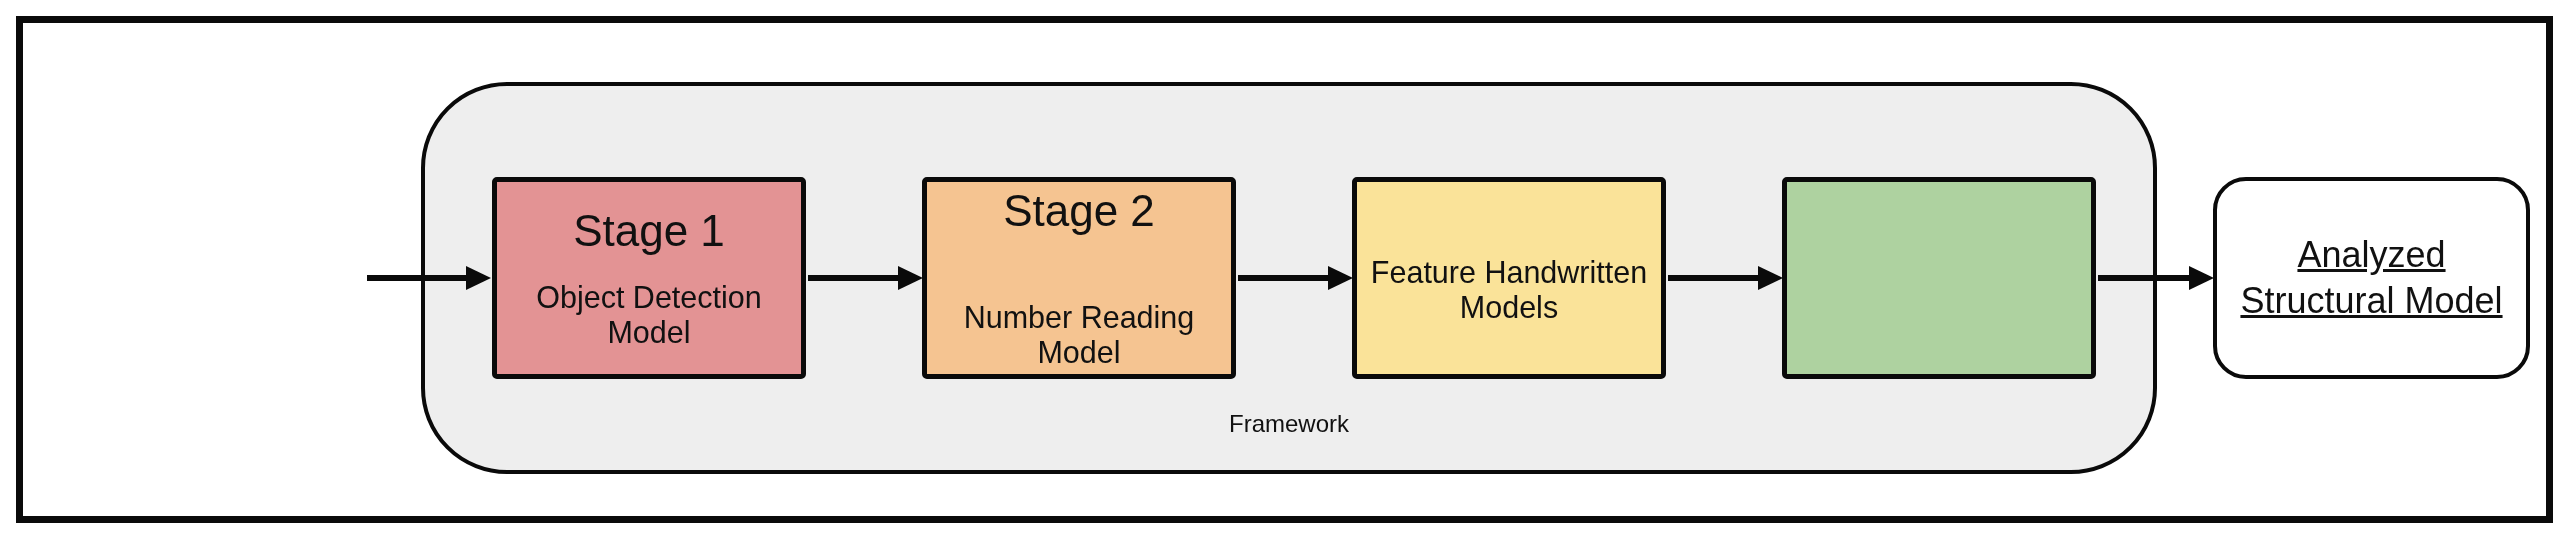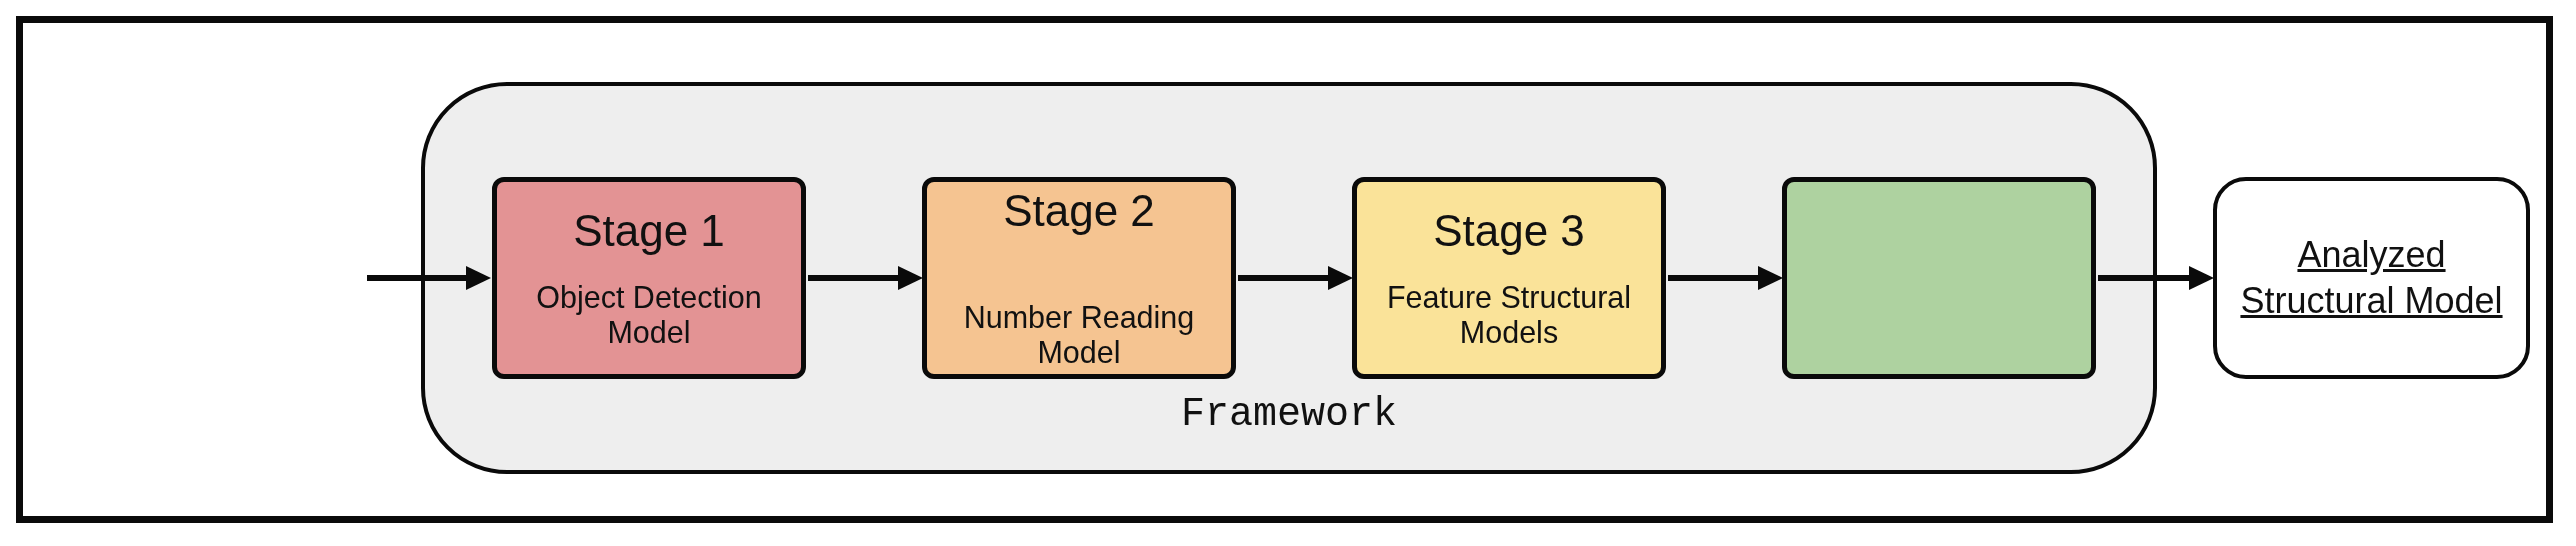--- a/index.html
+++ b/index.html
@@ -31,24 +31,23 @@
     border: 4.7px solid #0a0a0a;
     border-radius: 86px;
     box-sizing: border-box;
     background: #eeeeee;
   }
   .framework-label {
     position: absolute;
     left: 0; right: 0;
     bottom: 33px;
     text-align: center;
-    font-size: 40px;
+    font-size: 24px;
     line-height: 1.1;
     color: #111111;
-    font-family: Liberation Mono, monospace;
   }
   .node {
     position: absolute;
     box-sizing: border-box;
     border: 4.7px solid #0a0a0a;
     border-radius: 33px;
     background: #ffffff;
     display: flex;
     flex-direction: column;
     align-items: center;
@@ -63,21 +62,21 @@
     line-height: 1.28;
     white-space: pre-line;
   }
   .input-node  { left: 51px; }
   .output-node { left: 2213px; text-decoration: underline; }
   .stage-node {
     top: 177px;
     width: 314px;
     height: 202px;
     border-width: 5.5px;
-    border-radius: 12px;
+    border-radius: 5px;
   }
   .stage-title {
     font-size: 44px;
     line-height: 1.15;
   }
   .stage-subtitle {
     font-size: 30.5px;
     line-height: 1.14;
     white-space: pre-line;
     margin-top: 23px;
@@ -132,22 +131,21 @@
 Model</div>
   </div>
 
   <div class="node stage-node stage-2" style="background-color: rgb(245, 196, 145); gap: 40px;">
     <div class="stage-title">Stage 2</div>
     <div class="stage-subtitle">Number Reading
 Model</div>
   </div>
 
   <div class="node stage-node stage-3" style="background-color: rgb(250, 227, 153);">
-    <div class="stage-title">Stage 3</div>
-    <div class="stage-subtitle">Feature Structural
+    <div class="stage-subtitle">Feature Handwritten
 Models</div>
   </div>
 
   <div class="node stage-node stage-4" style="background-color: rgb(174, 210, 160);">
   </div>
 
   <div class="node io-node output-node">Analyzed
 Structural Model</div>
 </div>
 

